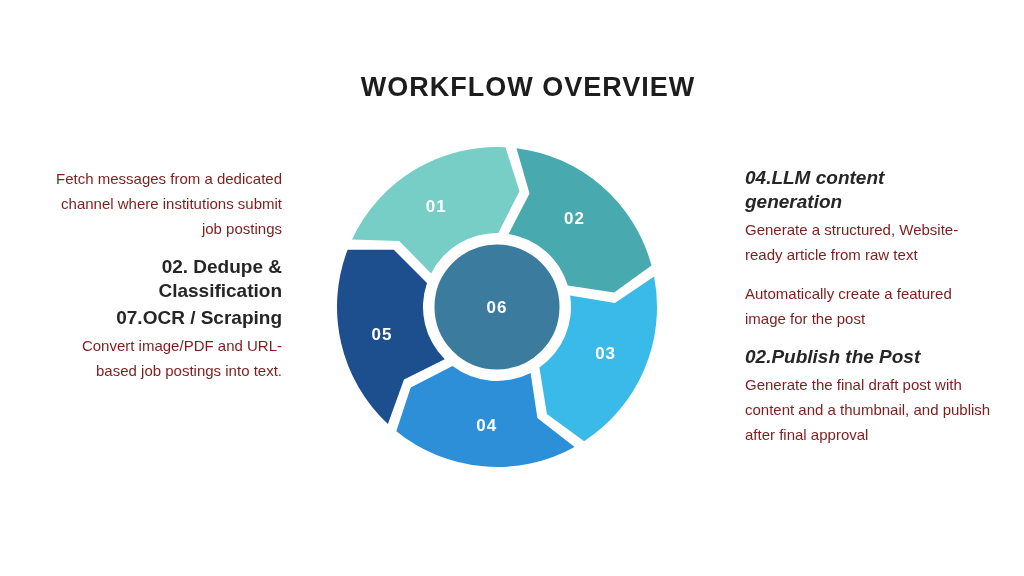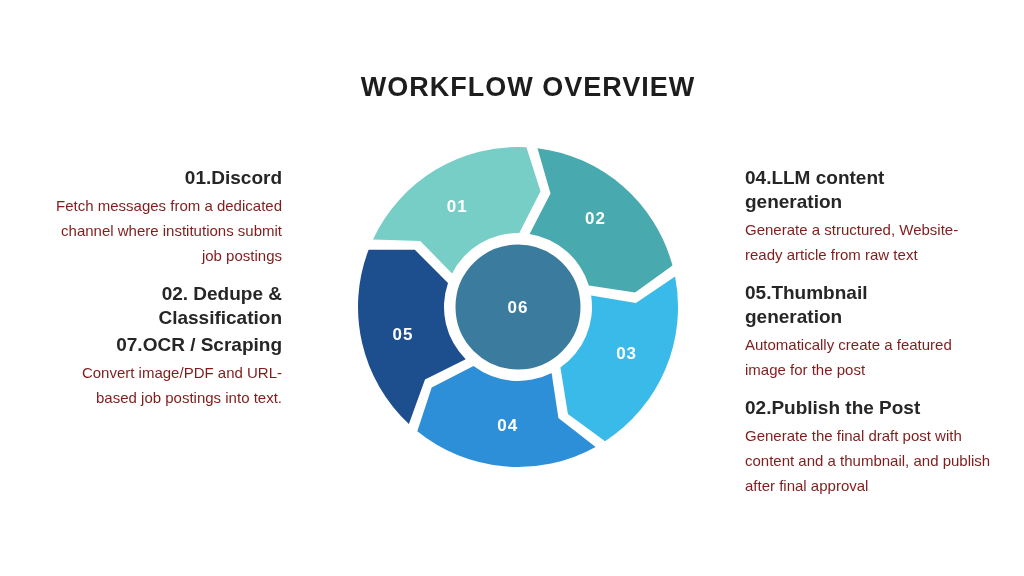--- a/index.html
+++ b/index.html
@@ -4,37 +4,36 @@
 <style>
   html,body{margin:0;padding:0;background:#ffffff;}
   .slide{position:relative;width:1024px;height:576px;background:#ffffff;overflow:hidden;
          font-family:"Liberation Sans", sans-serif;color:#2b2b2b;}
   .title{position:absolute;top:56px;left:0;width:1024px;margin:16px;text-align:center;
          font-size:27px;font-weight:800;letter-spacing:1px;color:#1d1d1d;}
   .col{position:absolute;top:166px;}
   .col-left{left:42px;width:240px;text-align:right;}
   .col-right{left:745px;width:250px;text-align:left;}
   .step-heading{font-size:19px;line-height:24px;font-weight:700;color:#262626;margin-bottom:3px;}
-  .col-right .step-heading{max-width:200px;}
+  .col-right .step-heading{max-width:200px;font-style:italic;}
   .step-body{font-size:15px;line-height:25px;color:#7f1d1d;margin-bottom:14px;}
-  .diagram-wrap{position:absolute;left:348px;top:137px;width:340px;height:340px;}
+  .diagram-wrap{position:absolute;left:327px;top:137px;width:340px;height:340px;}
   .diagram-wrap svg{display:block;width:340px;height:340px;}
   svg text{font-family:"Liberation Sans", sans-serif;font-weight:700;font-size:17px;
            letter-spacing:1px;fill:#ffffff;}
 </style>
 </head>
 <body>
 
 <div class="slide">
 
   <h1 class="title">WORKFLOW OVERVIEW</h1>
 
   <div class="col col-left">
     <div class="step">
-      <div class="step-heading">01.Discord</div>
       <div class="step-body">Fetch messages from a dedicated channel where institutions submit job postings</div>
     </div>
     <div class="step">
       <div class="step-heading">02. Dedupe &amp; Classification</div>
     </div>
     <div class="step">
       <div class="step-heading">07.OCR / Scraping</div>
       <div class="step-body">Convert image/PDF and URL-based job postings into text.</div>
     </div>
   </div>
@@ -55,21 +54,20 @@
         <text x="170" y="170" text-anchor="middle" dy="6">06</text>
       </svg>
   </div>
 
   <div class="col col-right">
     <div class="step">
       <div class="step-heading">04.LLM content generation</div>
       <div class="step-body">Generate a structured, Website-ready article from raw text</div>
     </div>
     <div class="step">
-      <div class="step-heading">05.Thumbnail generation</div>
       <div class="step-body">Automatically create a featured image for the post</div>
     </div>
     <div class="step">
       <div class="step-heading">02.Publish the Post</div>
       <div class="step-body">Generate the final draft post with content and a thumbnail, and publish after final approval</div>
     </div>
   </div>
 
 </div>
 

